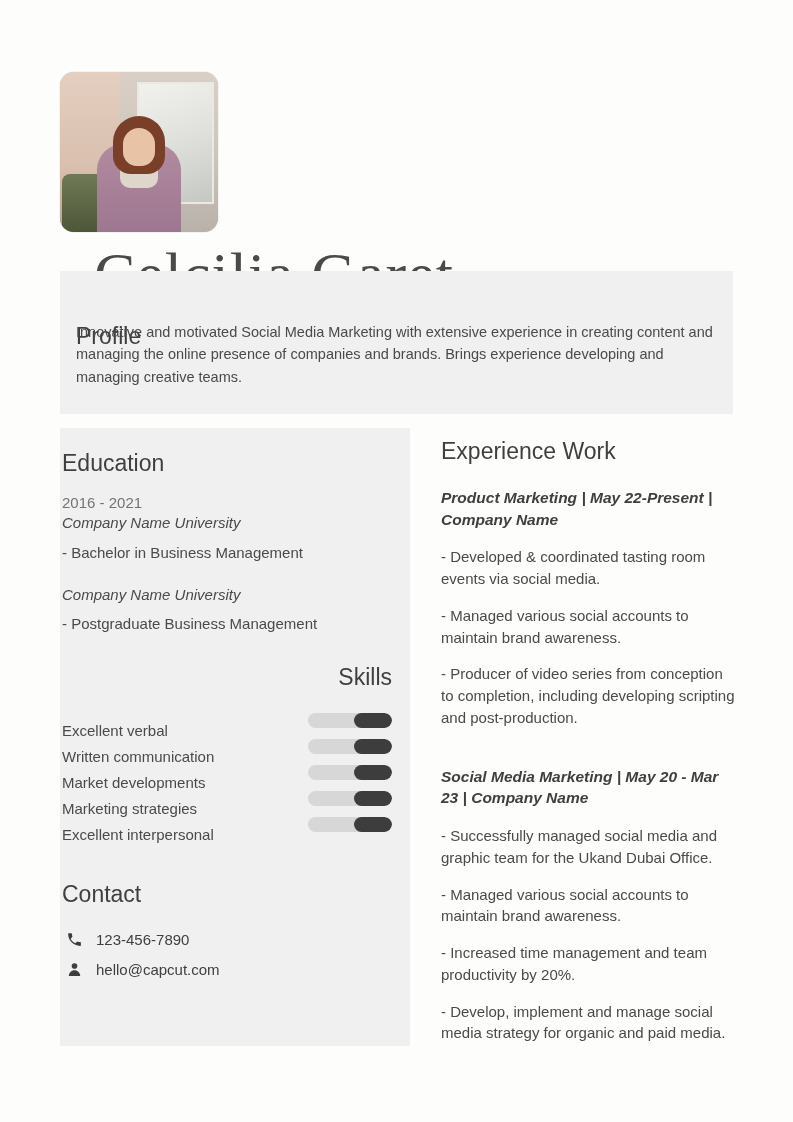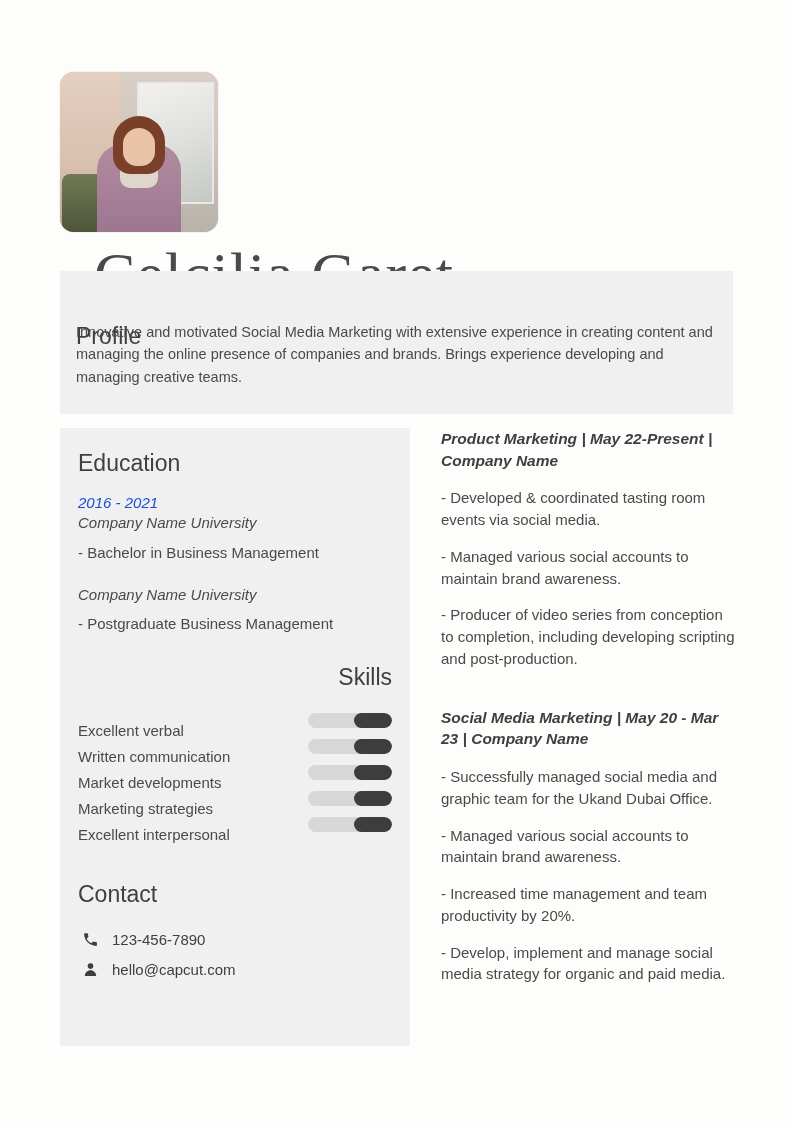--- a/index.html
+++ b/index.html
@@ -163,32 +163,31 @@
 
   
   .left-col {
     position: absolute;
     left: 60px;
     top: 428px;
     width: 350px;
     height: 618px;
     background: #f0f0f0;
   }
-  .lc-inner { position: absolute; left: 18px; top: 22px; right: 18px; }
+  .lc-inner { position: absolute; left: 2px; top: 22px; right: 18px; }
 
   .section-title {
     font-size: 23px;
     color: #3f3f3f;
     margin: 0 0 16px 0;
   }
   .edu-block { margin-bottom: 22px; }
   .edu-date {
-    font-style: italic;
-    font-size: 15px;
-    color: #1d4ed8;
+    font-size: 15px;
+    color: #737373;
     line-height: 1.35;
   }
   .edu-school {
     font-style: italic;
     font-size: 15px;
     color: #4a4a4a;
     line-height: 1.35;
   }
   .edu-degree {
     font-size: 15px;
@@ -366,20 +365,21 @@
             <path d="M4 21c0-4.4 3.6-8 8-8s8 3.6 8 8z"></path>
           </svg>
         </span>
         <span>hello@capcut.com</span>
       </div>
 
     </div>
   </div>
 
   <div class="right-col">
+    <div class="exp-title">Experience Work</div>
 
     <div>
       <div class="job-head">Product Marketing | May 22-Present | Company Name</div>
       <div class="job-bullet">- Developed &amp; coordinated tasting room events via social media.</div>
       <div class="job-bullet">- Managed various social accounts to maintain brand awareness.</div>
       <div class="job-bullet">- Producer of video series from conception to completion, including developing scripting and post-production.</div>
     </div>
 
     <div class="job-gap"></div>
 

